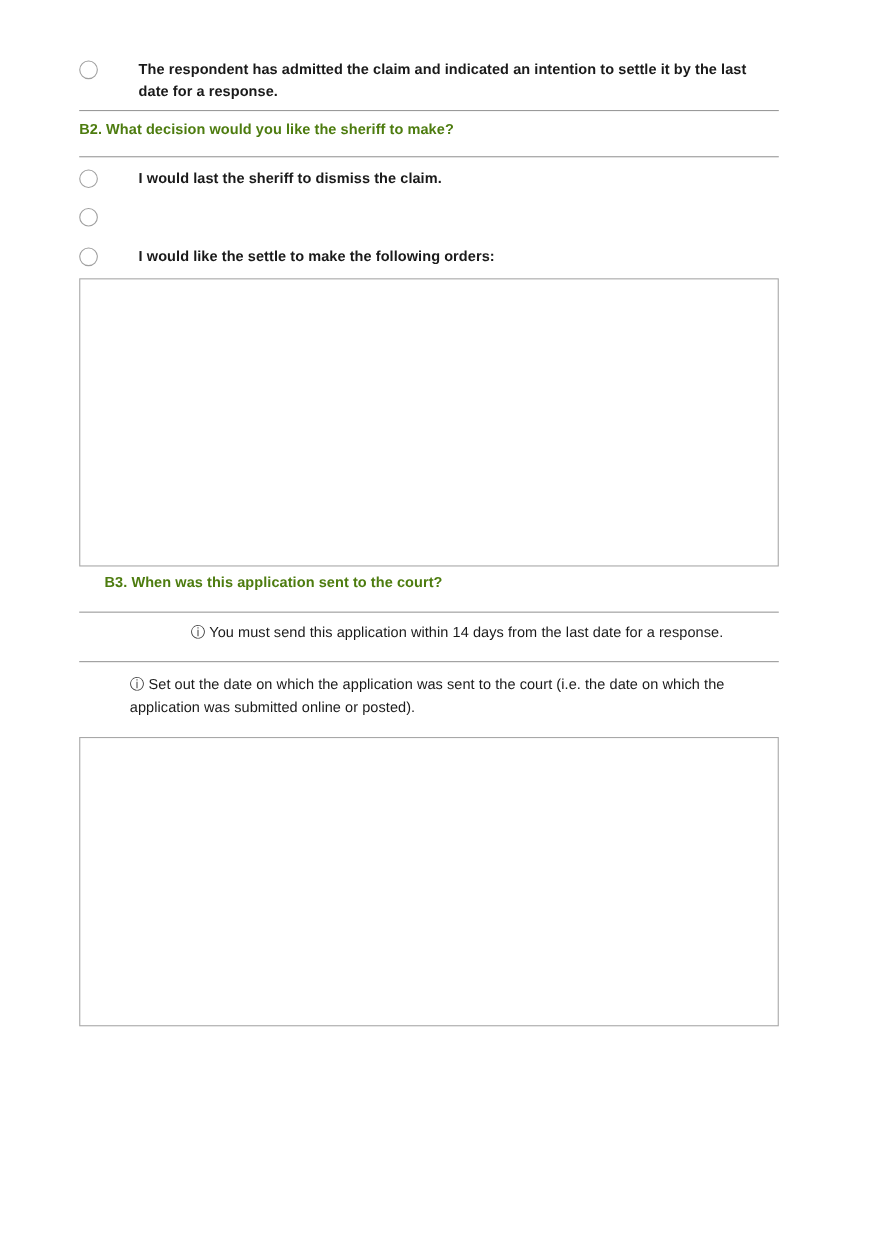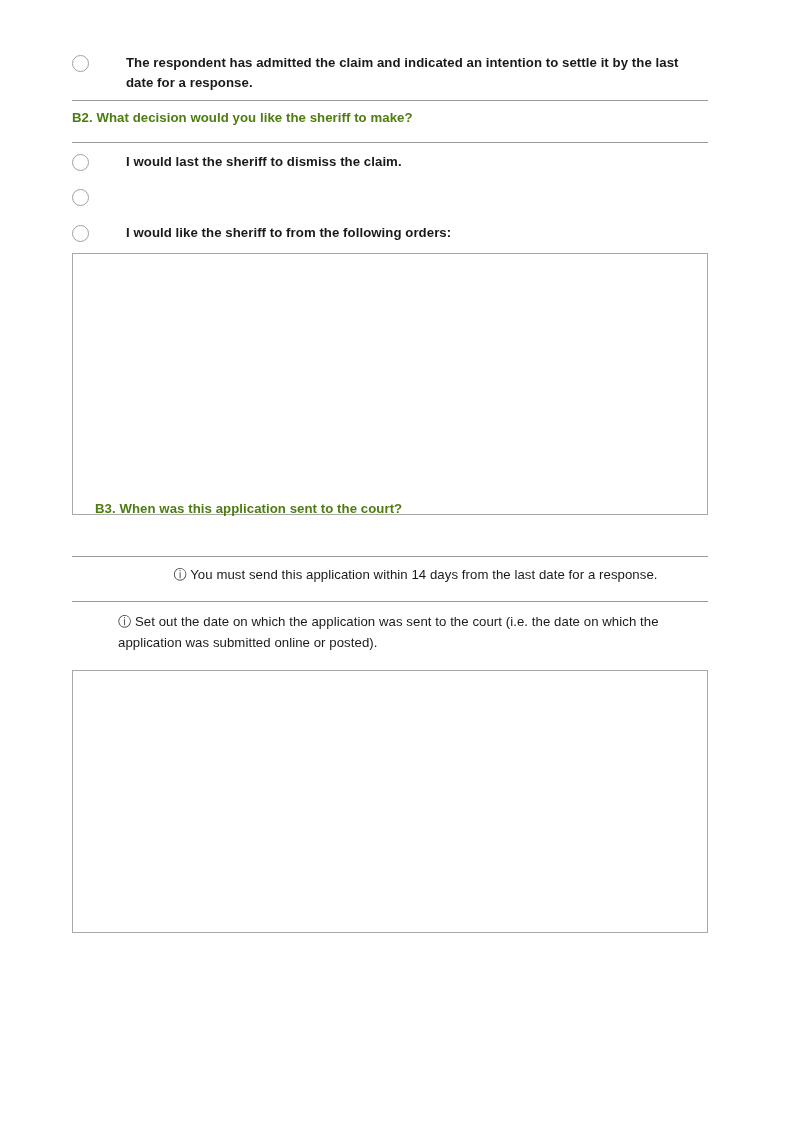--- a/index.html
+++ b/index.html
@@ -110,26 +110,26 @@
     <span class="radio-mark"></span>
     <span class="radio-label">I would last the sheriff to dismiss the claim.</span>
   </div>
 
   <div class="radio-row" style="top:187px;">
     <span class="radio-mark"></span>
   </div>
 
   <div class="radio-row" style="top:223px;">
     <span class="radio-mark"></span>
-    <span class="radio-label">I would like the sheriff to from the following orders:</span>
+    <span class="radio-label">I would like the settle to make the following orders:</span>
   </div>
 
   <div class="answer-box" style="left:72px; top:253px; width:636px; height:262px;"></div>
 
-  <div class="section-heading" style="top:501px;padding-left:23px;">B3. When was this application sent to the court?</div>
+  <div class="section-heading" style="top:522px;padding-left:23px;">B3. When was this application sent to the court?</div>
 
   <div class="rule" style="top:556px;"></div>
 
   <div class="info-row" style="top:564px;text-align:center;">
     <span class="info-icon">ⓘ</span>
     <span>You must send this application within 14 days from the last date for a response.</span>
   </div>
 
   <div class="rule" style="top:601px;"></div>
 

